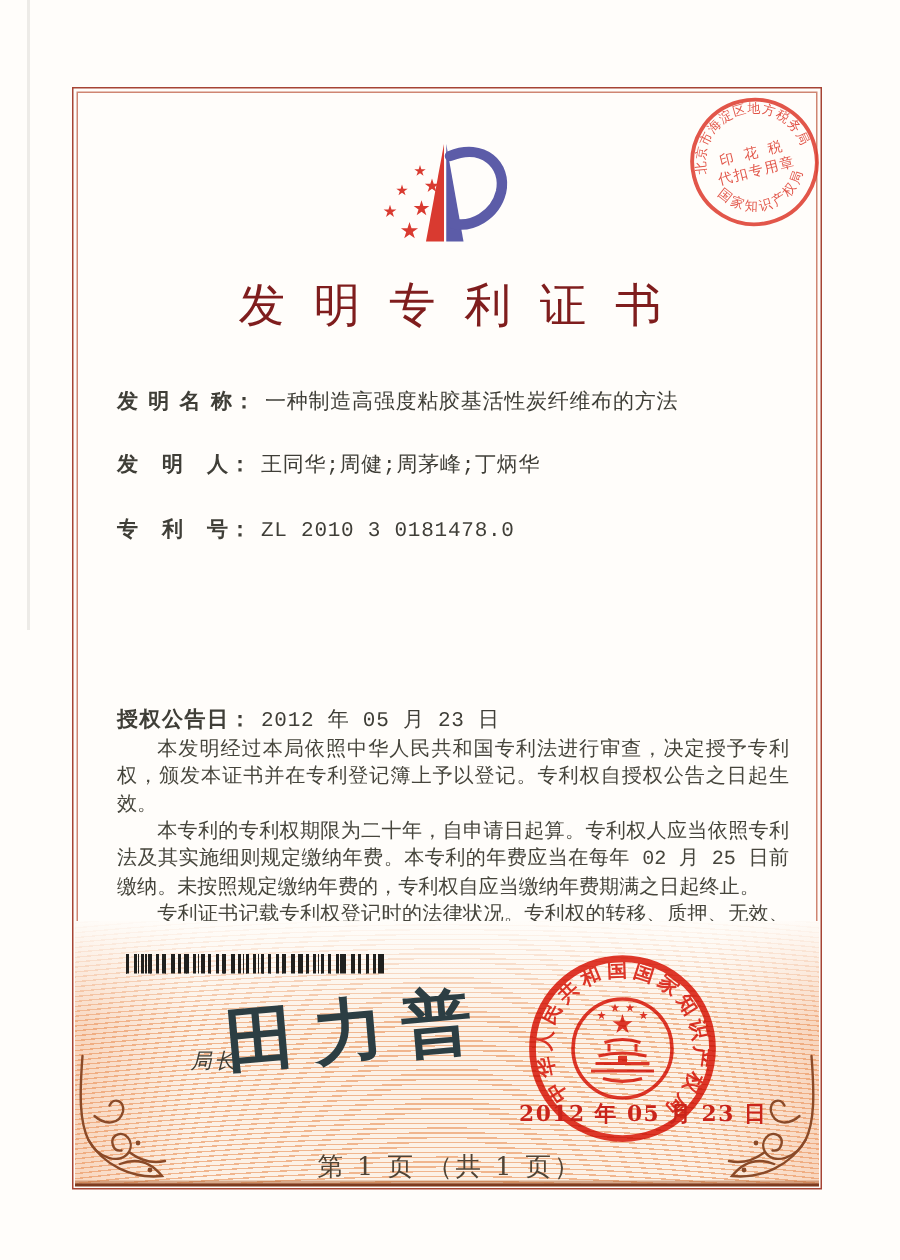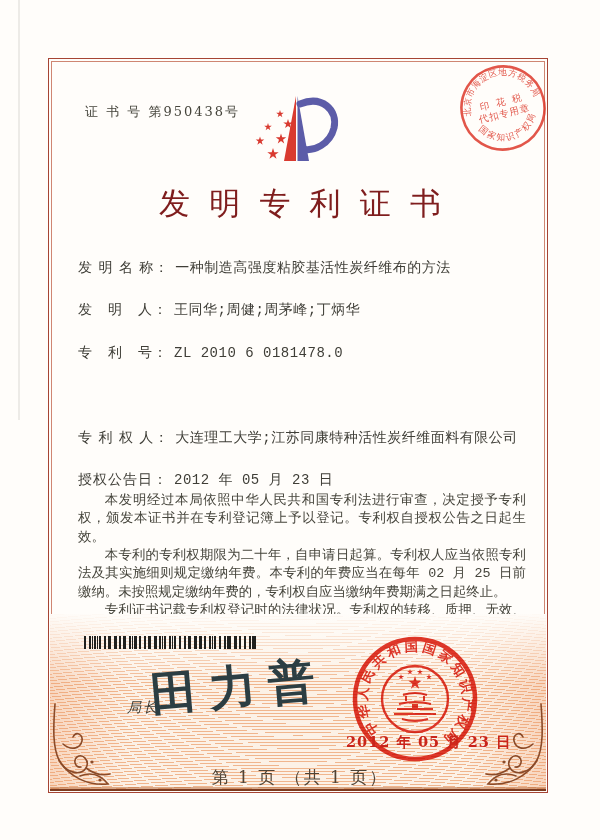--- a/index.html
+++ b/index.html
@@ -21,21 +21,21 @@
   }
   .cert-no { position:absolute; left:85px; top:103px; font-size:13px;
     letter-spacing:2px; color:#45443b; }
   .logo { position:absolute; left:250px; top:93px; }
   .tax-stamp { position:absolute; left:457px; top:62px; opacity:.85; }
   .title { position:absolute; left:0; right:0; top:183px; text-align:center;
     font-size:31px; font-weight:500; color:#7f1d1d;
     letter-spacing:0.62em; text-indent:0.62em; }
   .row { position:absolute; left:78px; width:452px; font-size:14px;
     color:#3f3e37; white-space:nowrap; }
-  .row .lbl { font-weight:400; letter-spacing:1px; }
+  .row .lbl { font-weight:700; letter-spacing:1px; }
   .row .val { margin-left:6px; letter-spacing:0.5px;font-family:Liberation Mono, monospace; }
   .row1{top:259px} .row2{top:301px} .row3{top:344px}
   .row4{top:387px} .row5{top:429px} .row6{top:471px}
   .body-text { position:absolute; left:78px; top:492px; width:448px;
     font-size:13.4px; line-height:1.37; text-align:justify; color:#46453c;font-family:Liberation Mono, monospace; }
   .body-text p { text-indent:2em; margin:0; }
   .band {
     position:absolute; left:50px; top:614px; width:496px; height:177px;
     background:
       linear-gradient(180deg, rgba(255,253,250,.96) 0%, rgba(255,253,250,0) 40%),
@@ -66,21 +66,20 @@
     font-size:17px; color:#4f4335; letter-spacing:2px; }
 </style>
 </head>
 <body>
 
 <div class="page">
 
   <div class="scan-edge"></div>
   <div class="frame"></div>
 
-  <div class="cert-no">证 书 号 第950438号</div>
 
   <svg class="logo" width="94" height="82" viewBox="0 0 94 82">
     <g fill="#d93a30">
       <path transform="translate(30,21) scale(4)" d="M0,-1 L0.224,-0.309 0.951,-0.309 0.363,0.118 0.588,0.809 0,0.382 -0.588,0.809 -0.363,0.118 -0.951,-0.309 -0.224,-0.309 Z"></path>
       <path transform="translate(38,31) scale(5)" d="M0,-1 L0.224,-0.309 0.951,-0.309 0.363,0.118 0.588,0.809 0,0.382 -0.588,0.809 -0.363,0.118 -0.951,-0.309 -0.224,-0.309 Z"></path>
       <path transform="translate(18,34) scale(4)" d="M0,-1 L0.224,-0.309 0.951,-0.309 0.363,0.118 0.588,0.809 0,0.382 -0.588,0.809 -0.363,0.118 -0.951,-0.309 -0.224,-0.309 Z"></path>
       <path transform="translate(31,46) scale(5.5)" d="M0,-1 L0.224,-0.309 0.951,-0.309 0.363,0.118 0.588,0.809 0,0.382 -0.588,0.809 -0.363,0.118 -0.951,-0.309 -0.224,-0.309 Z"></path>
       <path transform="translate(10,48) scale(4.5)" d="M0,-1 L0.224,-0.309 0.951,-0.309 0.363,0.118 0.588,0.809 0,0.382 -0.588,0.809 -0.363,0.118 -0.951,-0.309 -0.224,-0.309 Z"></path>
       <path transform="translate(23,61) scale(6)" d="M0,-1 L0.224,-0.309 0.951,-0.309 0.363,0.118 0.588,0.809 0,0.382 -0.588,0.809 -0.363,0.118 -0.951,-0.309 -0.224,-0.309 Z"></path>
     </g>
@@ -107,24 +106,21 @@
 
   <div class="title">发明专利证书</div>
 
   <div class="row row1">
     <span class="lbl">发 明 名 称：</span><span class="val">一种制造高强度粘胶基活性炭纤维布的方法</span>
   </div>
   <div class="row row2">
     <span class="lbl">发　明　人：</span><span class="val">王同华;周健;周茅峰;丁炳华</span>
   </div>
   <div class="row row3">
-    <span class="lbl">专　利　号：</span><span class="val">ZL 2010 6 0181478.0</span>
-  </div>
-  <div class="row row5">
-    <span class="lbl">专 利 权 人：</span><span class="val">大连理工大学;江苏同康特种活性炭纤维面料有限公司</span>
+    <span class="lbl">专　利　号：</span><span class="val">ZL 2010 3 0181478.0</span>
   </div>
   <div class="row row6">
     <span class="lbl">授权公告日：</span><span class="val">2012 年 05 月 23 日</span>
   </div>
 
   <div class="body-text">
     <p>本发明经过本局依照中华人民共和国专利法进行审查，决定授予专利权，颁发本证书并在专利登记簿上予以登记。专利权自授权公告之日起生效。</p>
     <p>本专利的专利权期限为二十年，自申请日起算。专利权人应当依照专利法及其实施细则规定缴纳年费。本专利的年费应当在每年 02 月 25 日前缴纳。未按照规定缴纳年费的，专利权自应当缴纳年费期满之日起终止。</p>
     <p>专利证书记载专利权登记时的法律状况。专利权的转移、质押、无效、终止、恢复和专利权人的姓名或名称、国籍、地址变更等事项记载在专利登记簿上。</p>
   </div>

